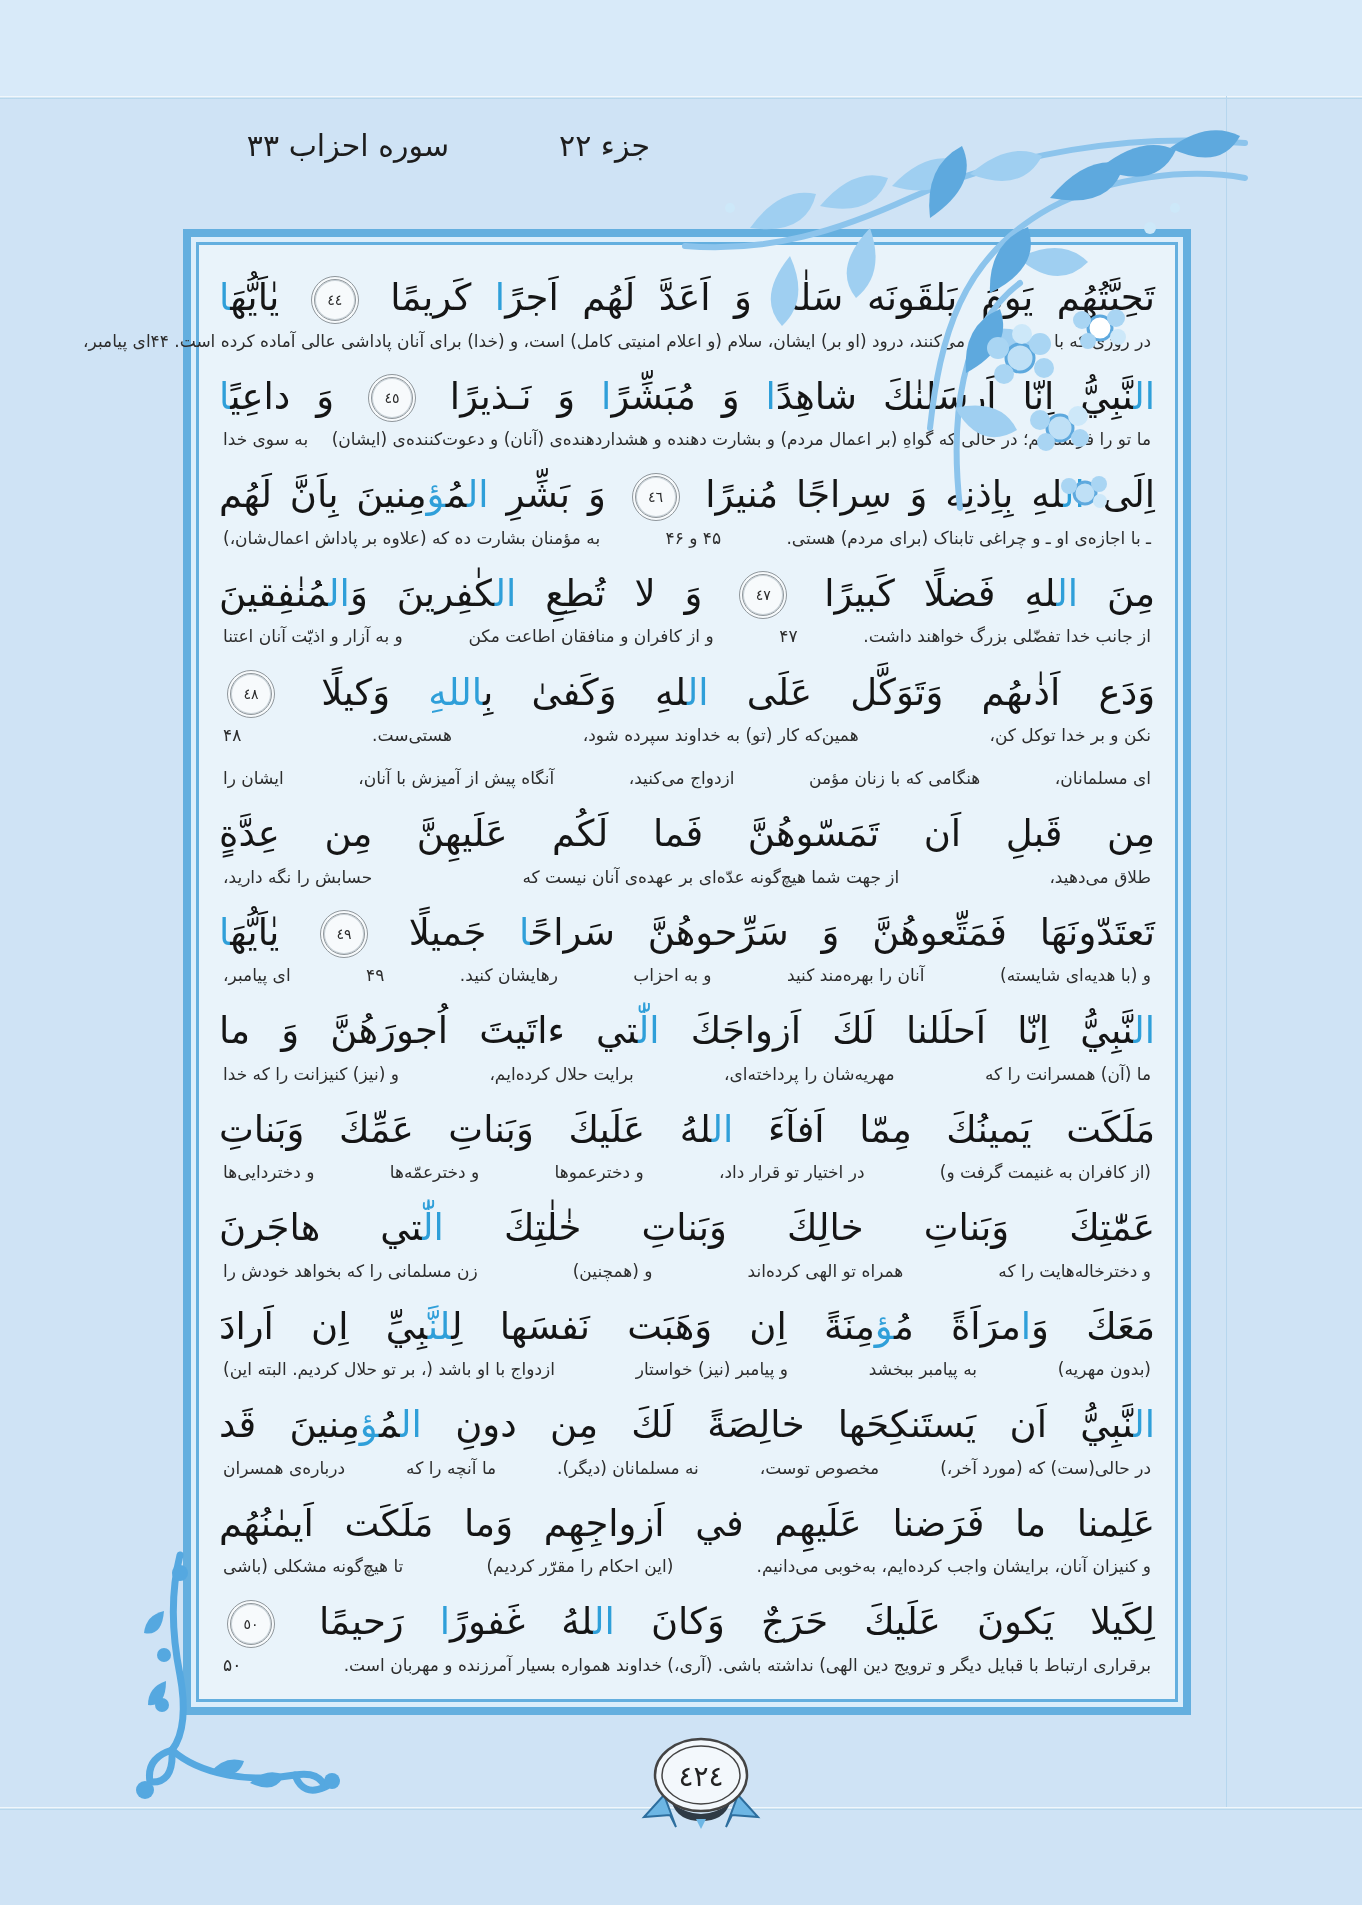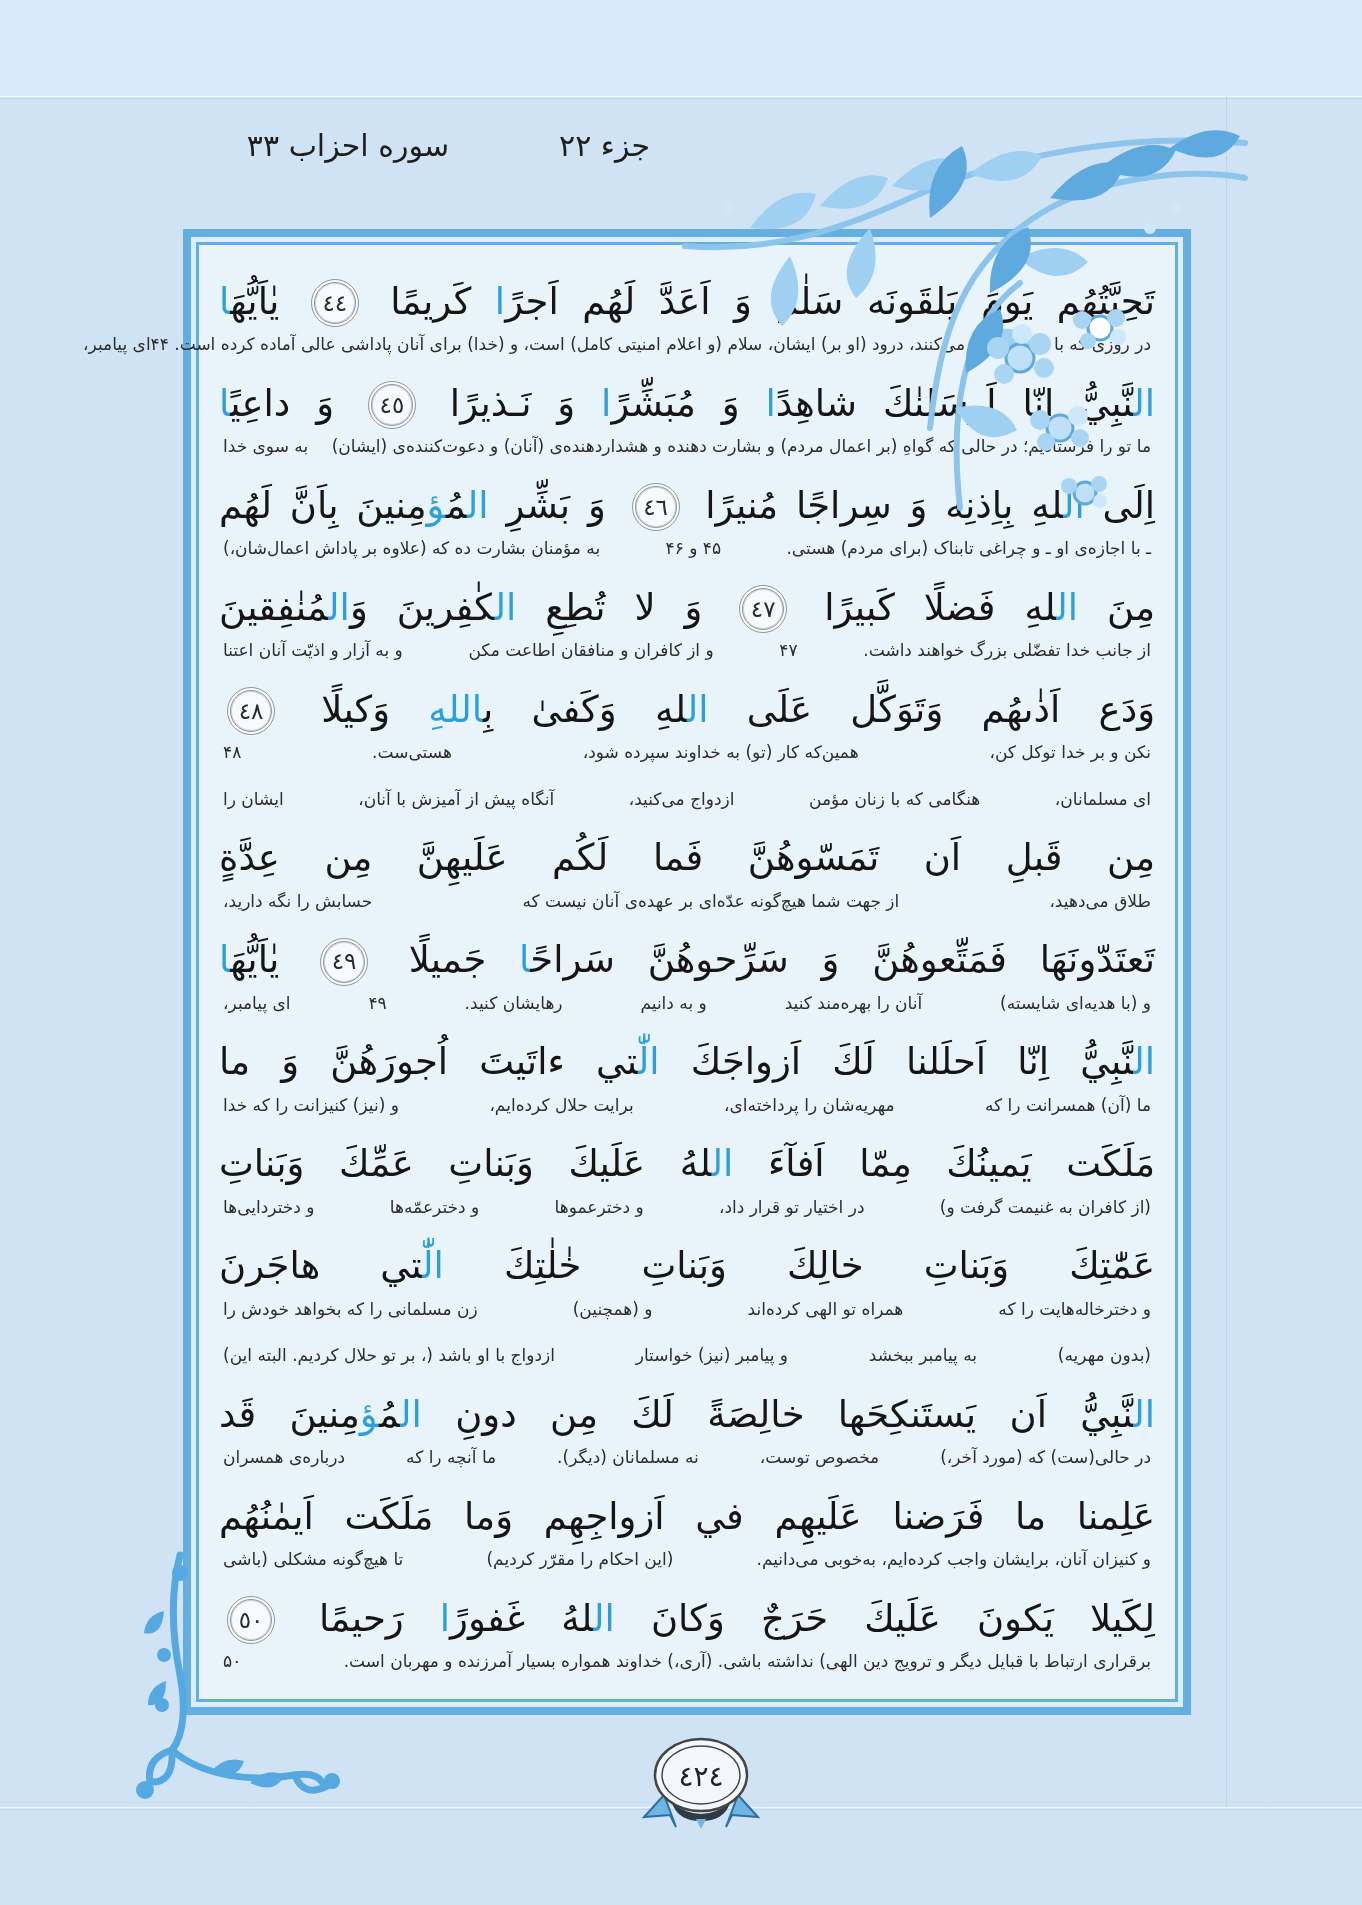--- a/index.html
+++ b/index.html
@@ -26,21 +26,21 @@
         justify-content:space-evenly; direction:rtl;}
 
   .pair{width:100%;}
   .arabic-line{font-size:37px; line-height:1.5; color:#151515; direction:rtl;
         text-align:justify; text-align-last:justify; font-weight:normal;}
   .blu{color:#2f9fd9;}
   .vnum{display:inline-flex; align-items:center; justify-content:center;
         width:40px; height:40px; border-radius:50%;
         border:4px double #8f969b; background:#f7fafc; color:#2b2b2b;
         box-shadow:inset 0 0 0 1px #c9d2d8;
-        font-size:23px; line-height:1; vertical-align:middle; margin:0 8px;}
+        font-size:14px; line-height:1; vertical-align:middle; margin:0 8px;}
   .persian-line{display:flex; justify-content:space-between; direction:rtl;
         font-size:17px; line-height:1.45; color:#2d2d2d; padding:3px 4px 0;
         white-space:nowrap;}
   .persian-line span{display:inline-block;}
 
   .ornament-tr{position:absolute; left:630px; top:78px; width:625px; height:445px;
         z-index:4; pointer-events:none;}
   .flourish-bl{position:absolute; left:120px; top:1545px; width:310px; height:290px;
         z-index:4; pointer-events:none;}
   .medallion{position:absolute; left:636px; top:1733px; width:130px; height:100px;
@@ -182,21 +182,21 @@
             <span>طلاق می‌دهید،</span>
             <span>از جهت شما هیچ‌گونه عدّه‌ای بر عهده‌ی آنان نیست که</span>
             <span>حسابش را نگه دارید،</span>
           </div>
         </div>
         <div class="pair">
           <div class="arabic-line">تَعتَدّونَهَا فَمَتِّعوهُنَّ وَ سَرِّحوهُنَّ سَراحً<span class="blu">ا</span> جَميلًا <span class="vnum">٤٩</span> يٰاَيُّهَ<span class="blu">ا</span></div>
           <div class="persian-line">
             <span>و (با هدیه‌ای شایسته)</span>
             <span>آنان را بهره‌مند کنید</span>
-            <span>و به دانیم</span>
+            <span>و به احزاب</span>
             <span>رهایشان کنید.</span>
             <span>۴۹</span>
             <span>ای پیامبر،</span>
           </div>
         </div>
         <div class="pair">
           <div class="arabic-line"><span class="blu">ال</span>نَّبِيُّ اِنّا اَحلَلنا لَكَ اَزواجَكَ <span class="blu">ال</span>ّٰتي ءاتَيتَ اُجورَهُنَّ وَ ما</div>
           <div class="persian-line">
             <span>ما (آن) همسرانت را که</span>
             <span>مهریه‌شان را پرداخته‌ای،</span>
@@ -217,20 +217,21 @@
         <div class="pair">
           <div class="arabic-line">عَمّٰتِكَ وَبَناتِ خالِكَ وَبَناتِ خٰلٰتِكَ <span class="blu">ال</span>ّٰتي هاجَرنَ</div>
           <div class="persian-line">
             <span>و دخترخاله‌هایت را که</span>
             <span>همراه تو الهی کرده‌اند</span>
             <span>و (همچنین)</span>
             <span>زن مسلمانی را که بخواهد خودش را</span>
           </div>
         </div>
         <div class="pair">
+          <div class="arabic-line">مَعَكَ وَ<span class="blu">ا</span>مرَاَةً مُ<span class="blu">ؤ</span>مِنَةً اِن وَهَبَت نَفسَها لِ<span class="blu">لن</span>َّبِيِّ اِن اَرادَ</div>
           <div class="persian-line">
             <span>(بدون مهریه)</span>
             <span>به پیامبر ببخشد</span>
             <span>و پیامبر (نیز) خواستار</span>
             <span>ازدواج با او باشد (، بر تو حلال کردیم. البته این)</span>
           </div>
         </div>
         <div class="pair">
           <div class="arabic-line"><span class="blu">ال</span>نَّبِيُّ اَن يَستَنكِحَها خالِصَةً لَكَ مِن دونِ <span class="blu">ال</span>مُ<span class="blu">ؤ</span>مِنينَ قَد</div>
           <div class="persian-line">

